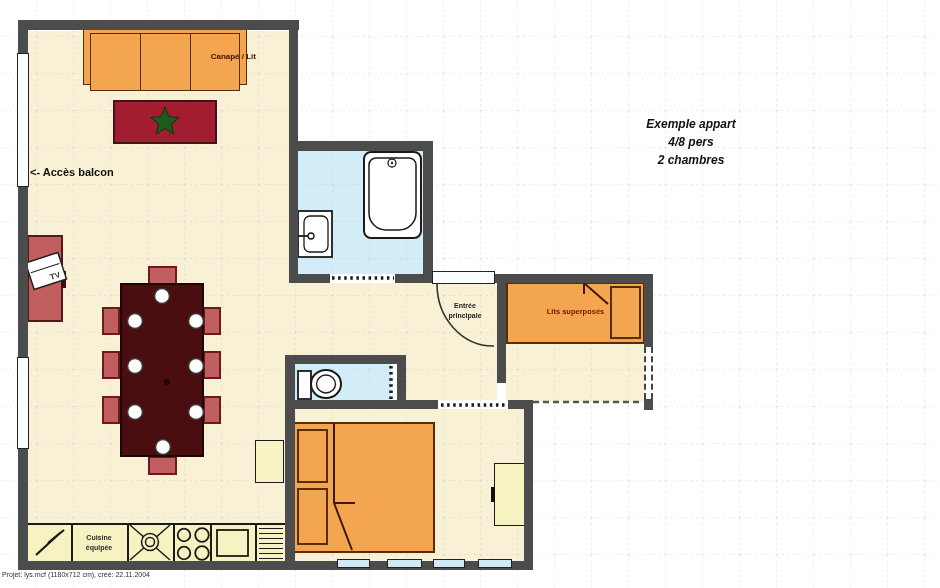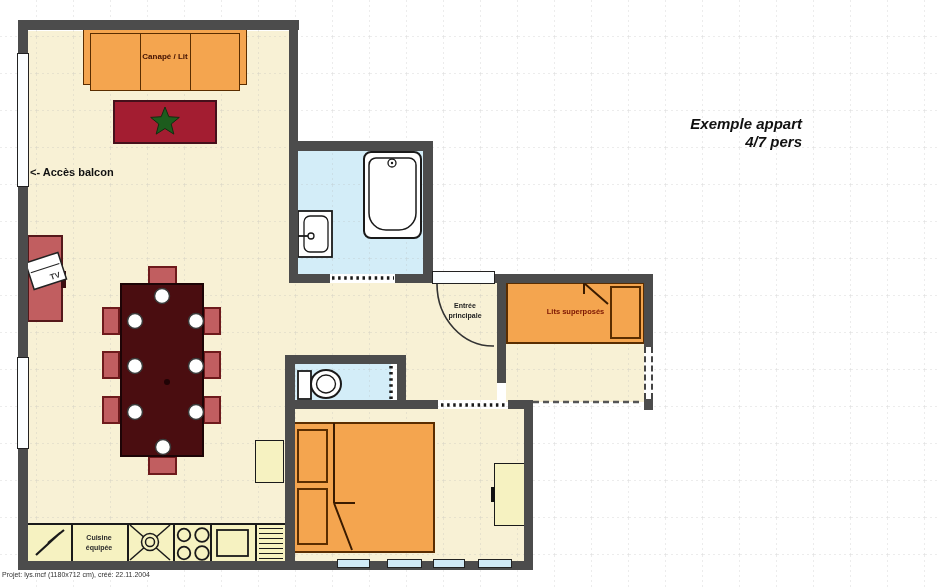--- a/index.html
+++ b/index.html
@@ -14,22 +14,22 @@
   .orange{background:var(--furniture-orange);border:2px solid var(--furniture-orange-border);}
   .yellow{background:var(--cabinet-yellow);border:2px solid #1a1a1a;}
   .chair{background:var(--chair-red);border:2px solid var(--chair-border);}
   .overlay{position:absolute;left:0;top:0;z-index:5;pointer-events:none;}
   .win{position:absolute;z-index:7;background:#fbfeff;border:1px solid #222;box-sizing:border-box;}
   .win.blue{background:var(--window-blue);}
   .win.dashed{background:#fdfdfd;border:none;border-left:2px dashed #444;border-right:2px dashed #444;}
   .txt{position:absolute;z-index:9;line-height:1.25;}
   .title-block{position:absolute;left:580px;top:115px;width:222px;text-align:center;z-index:9;}
   .title-block h1{font-size:16px;font-weight:bold;margin:0 0 14px 0;letter-spacing:.2px;}
-  .title-block .sub{font-size:15px;font-weight:bold;font-style:italic;line-height:18px;text-align:right;}
-  .lbl-sofa{left:83px;top:52px;width:164px;text-align:center;font-size:8px;font-weight:bold;color:#401000;}
+  .title-block .sub{font-size:12px;font-weight:bold;font-style:italic;line-height:18px;}
+  .lbl-sofa{left:92px;top:52px;width:164px;text-align:right;font-size:8px;font-weight:bold;color:#401000;}
   .lbl-balcony{left:30px;top:166px;font-size:11px;font-weight:bold;white-space:nowrap;}
   .lbl-entrance{left:435px;top:301px;width:60px;text-align:center;font-size:7px;font-weight:600;color:#222;line-height:1.45;}
   .lbl-bunk{left:506px;top:307px;width:139px;text-align:center;font-size:7.5px;font-weight:bold;color:var(--label-red);}
   .lbl-kitchen{left:71px;top:533px;width:56px;text-align:center;font-size:7px;font-weight:600;color:#2a2a2a;line-height:1.4;}
   .footer{left:2px;top:571px;font-size:7px;color:#333;white-space:nowrap;}
   .hatch{position:absolute;z-index:4;background:repeating-linear-gradient(#1a1a1a 0 1.5px,transparent 1.5px 5px);}
 </style>
 </head>
 <body>
 
@@ -182,21 +182,22 @@
   <div class="win" style="left:17px;top:357px;width:12px;height:92px;"></div>
   <div class="win" style="left:432px;top:271px;width:63px;height:13px;"></div>
   <div class="win dashed" style="left:644px;top:347px;width:9px;height:52px;"></div>
   <div class="win blue" style="left:337px;top:559px;width:33px;height:9px;"></div>
   <div class="win blue" style="left:387px;top:559px;width:35px;height:9px;"></div>
   <div class="win blue" style="left:433px;top:559px;width:32px;height:9px;"></div>
   <div class="win blue" style="left:478px;top:559px;width:34px;height:9px;"></div>
 
   <div class="title-block">
     <div class="sub">Exemple appart</div>
-    <div class="sub">4/7 pers</div>
+    <div class="sub">4/8 pers</div>
+    <div class="sub">2 chambres</div>
   </div>
   <div class="txt lbl-sofa">Canapé / Lit</div>
   <div class="txt lbl-balcony">&lt;- Accès balcon</div>
   <div class="txt lbl-entrance">
     <div>Entrée</div>
     <div>principale</div>
   </div>
   <div class="txt lbl-bunk">Lits superposés</div>
   <div class="txt lbl-kitchen">
     <div>Cuisine</div>

